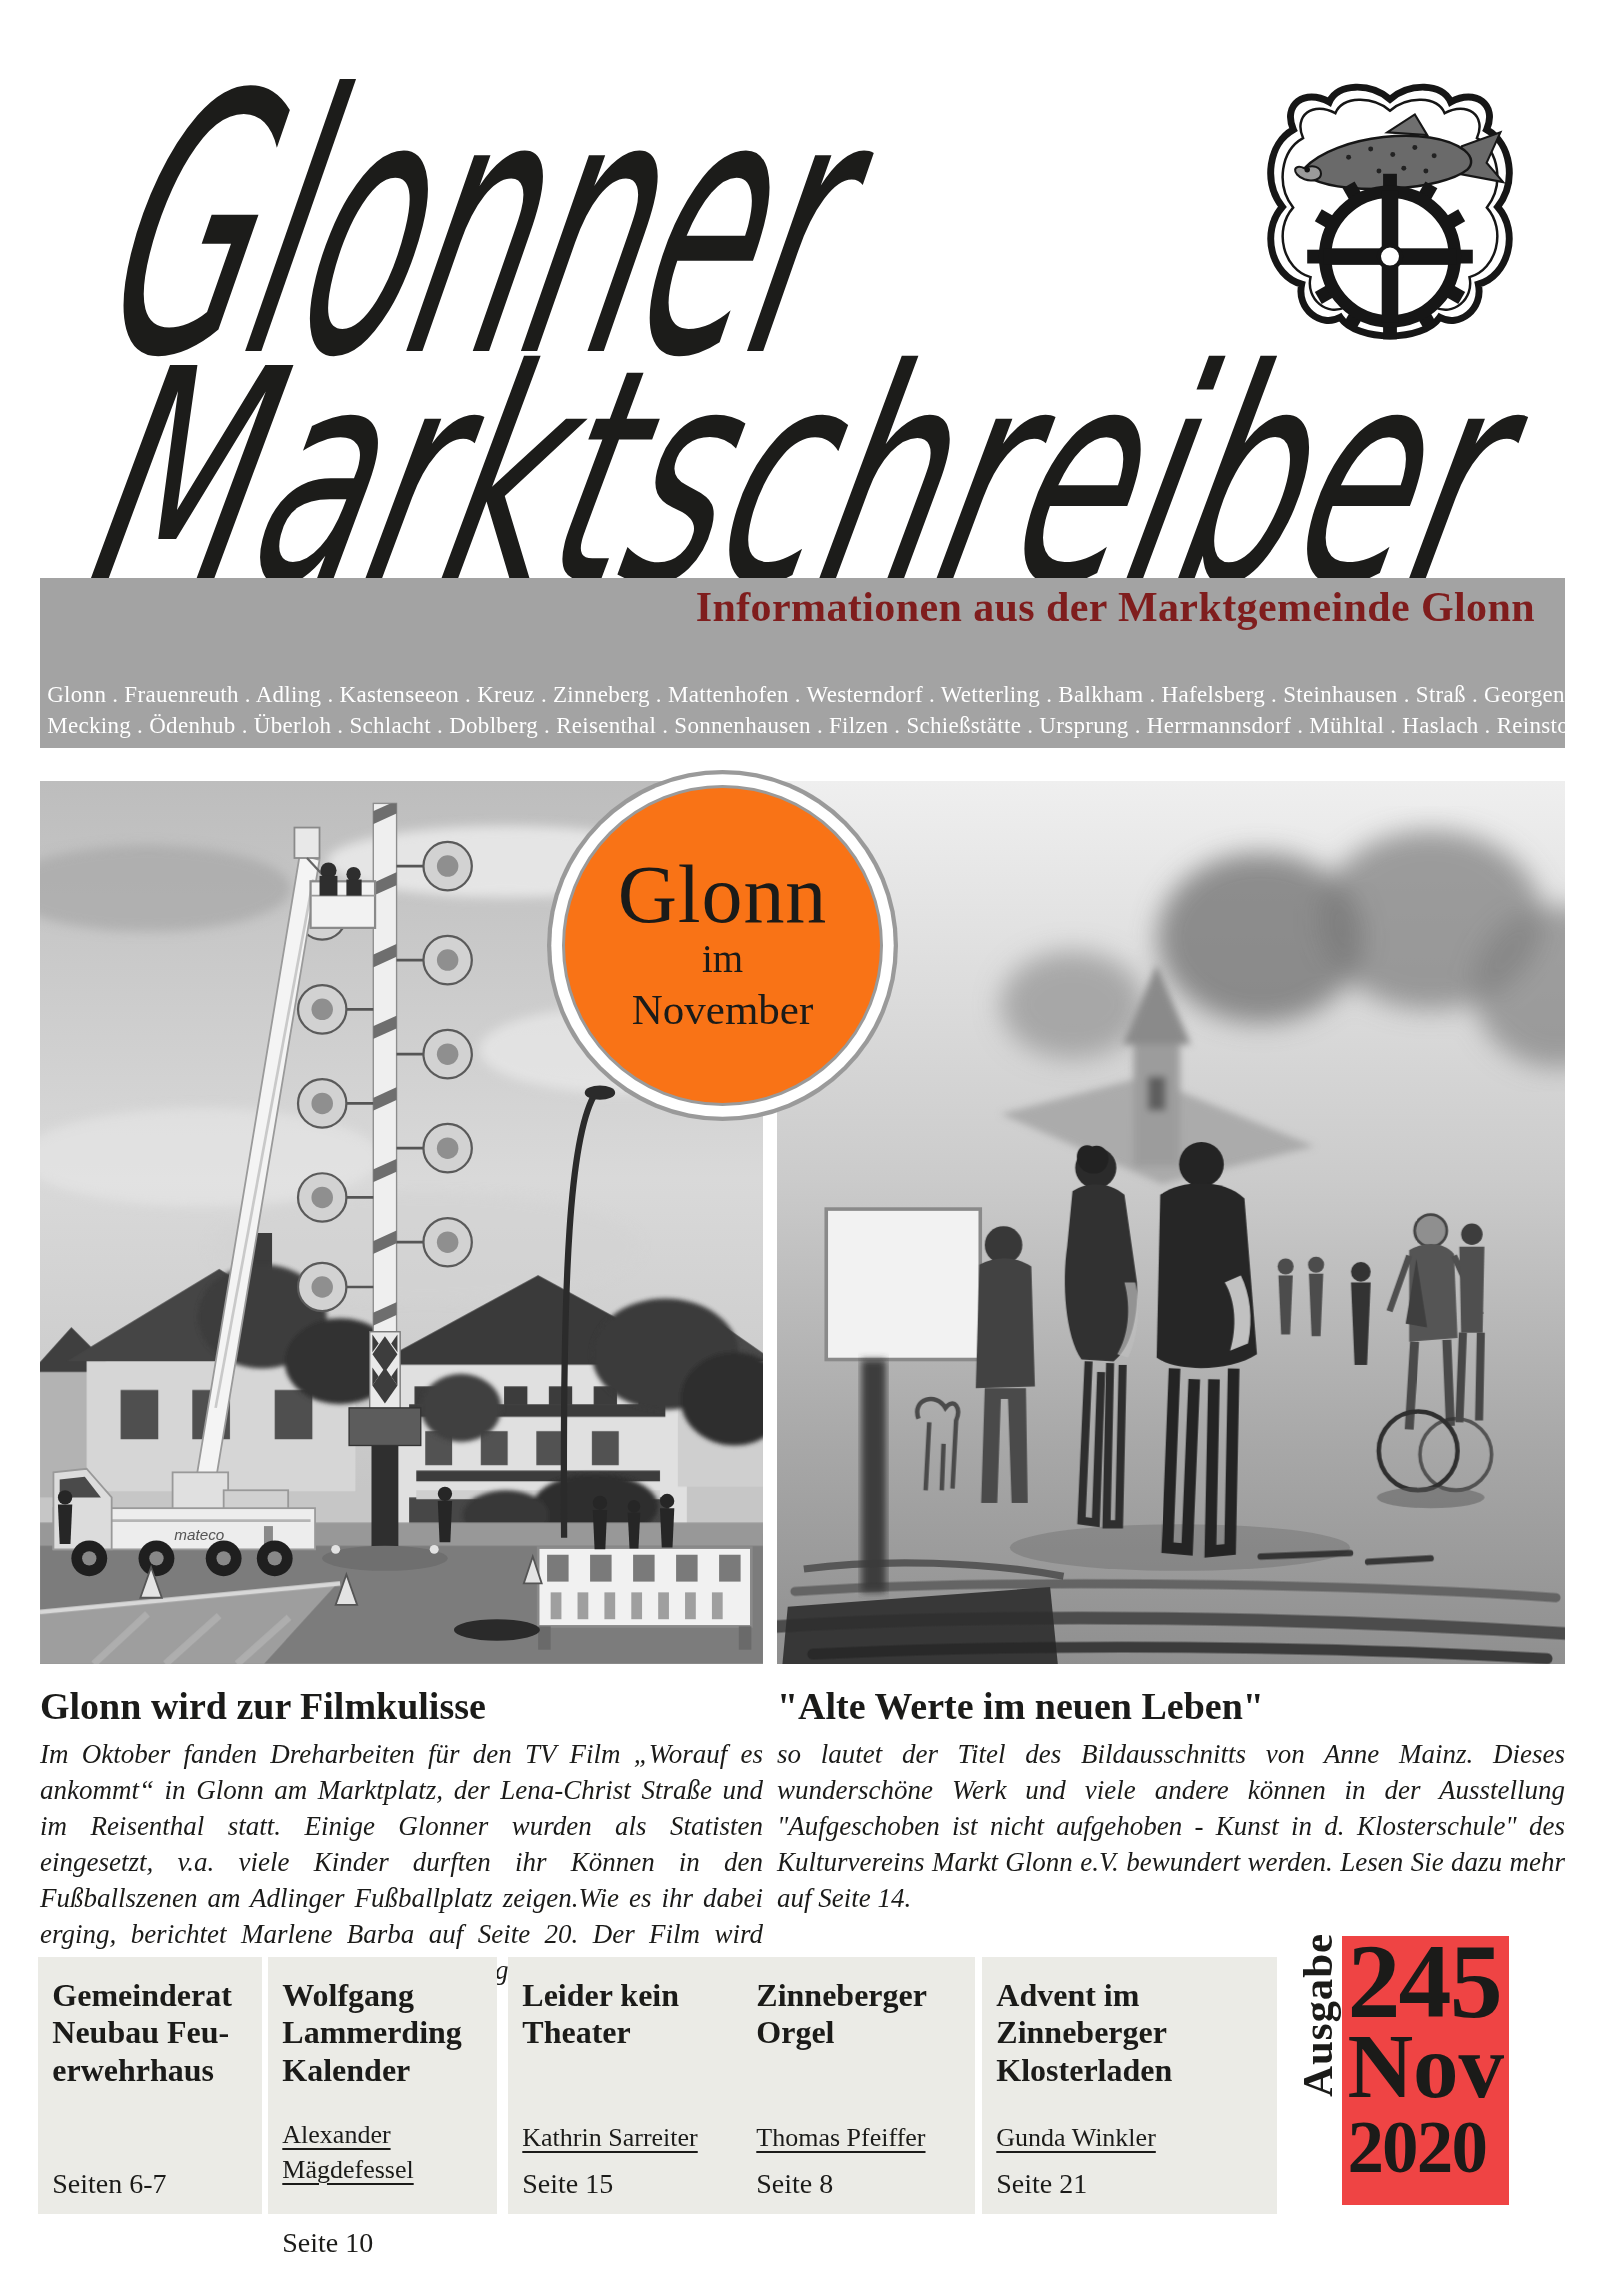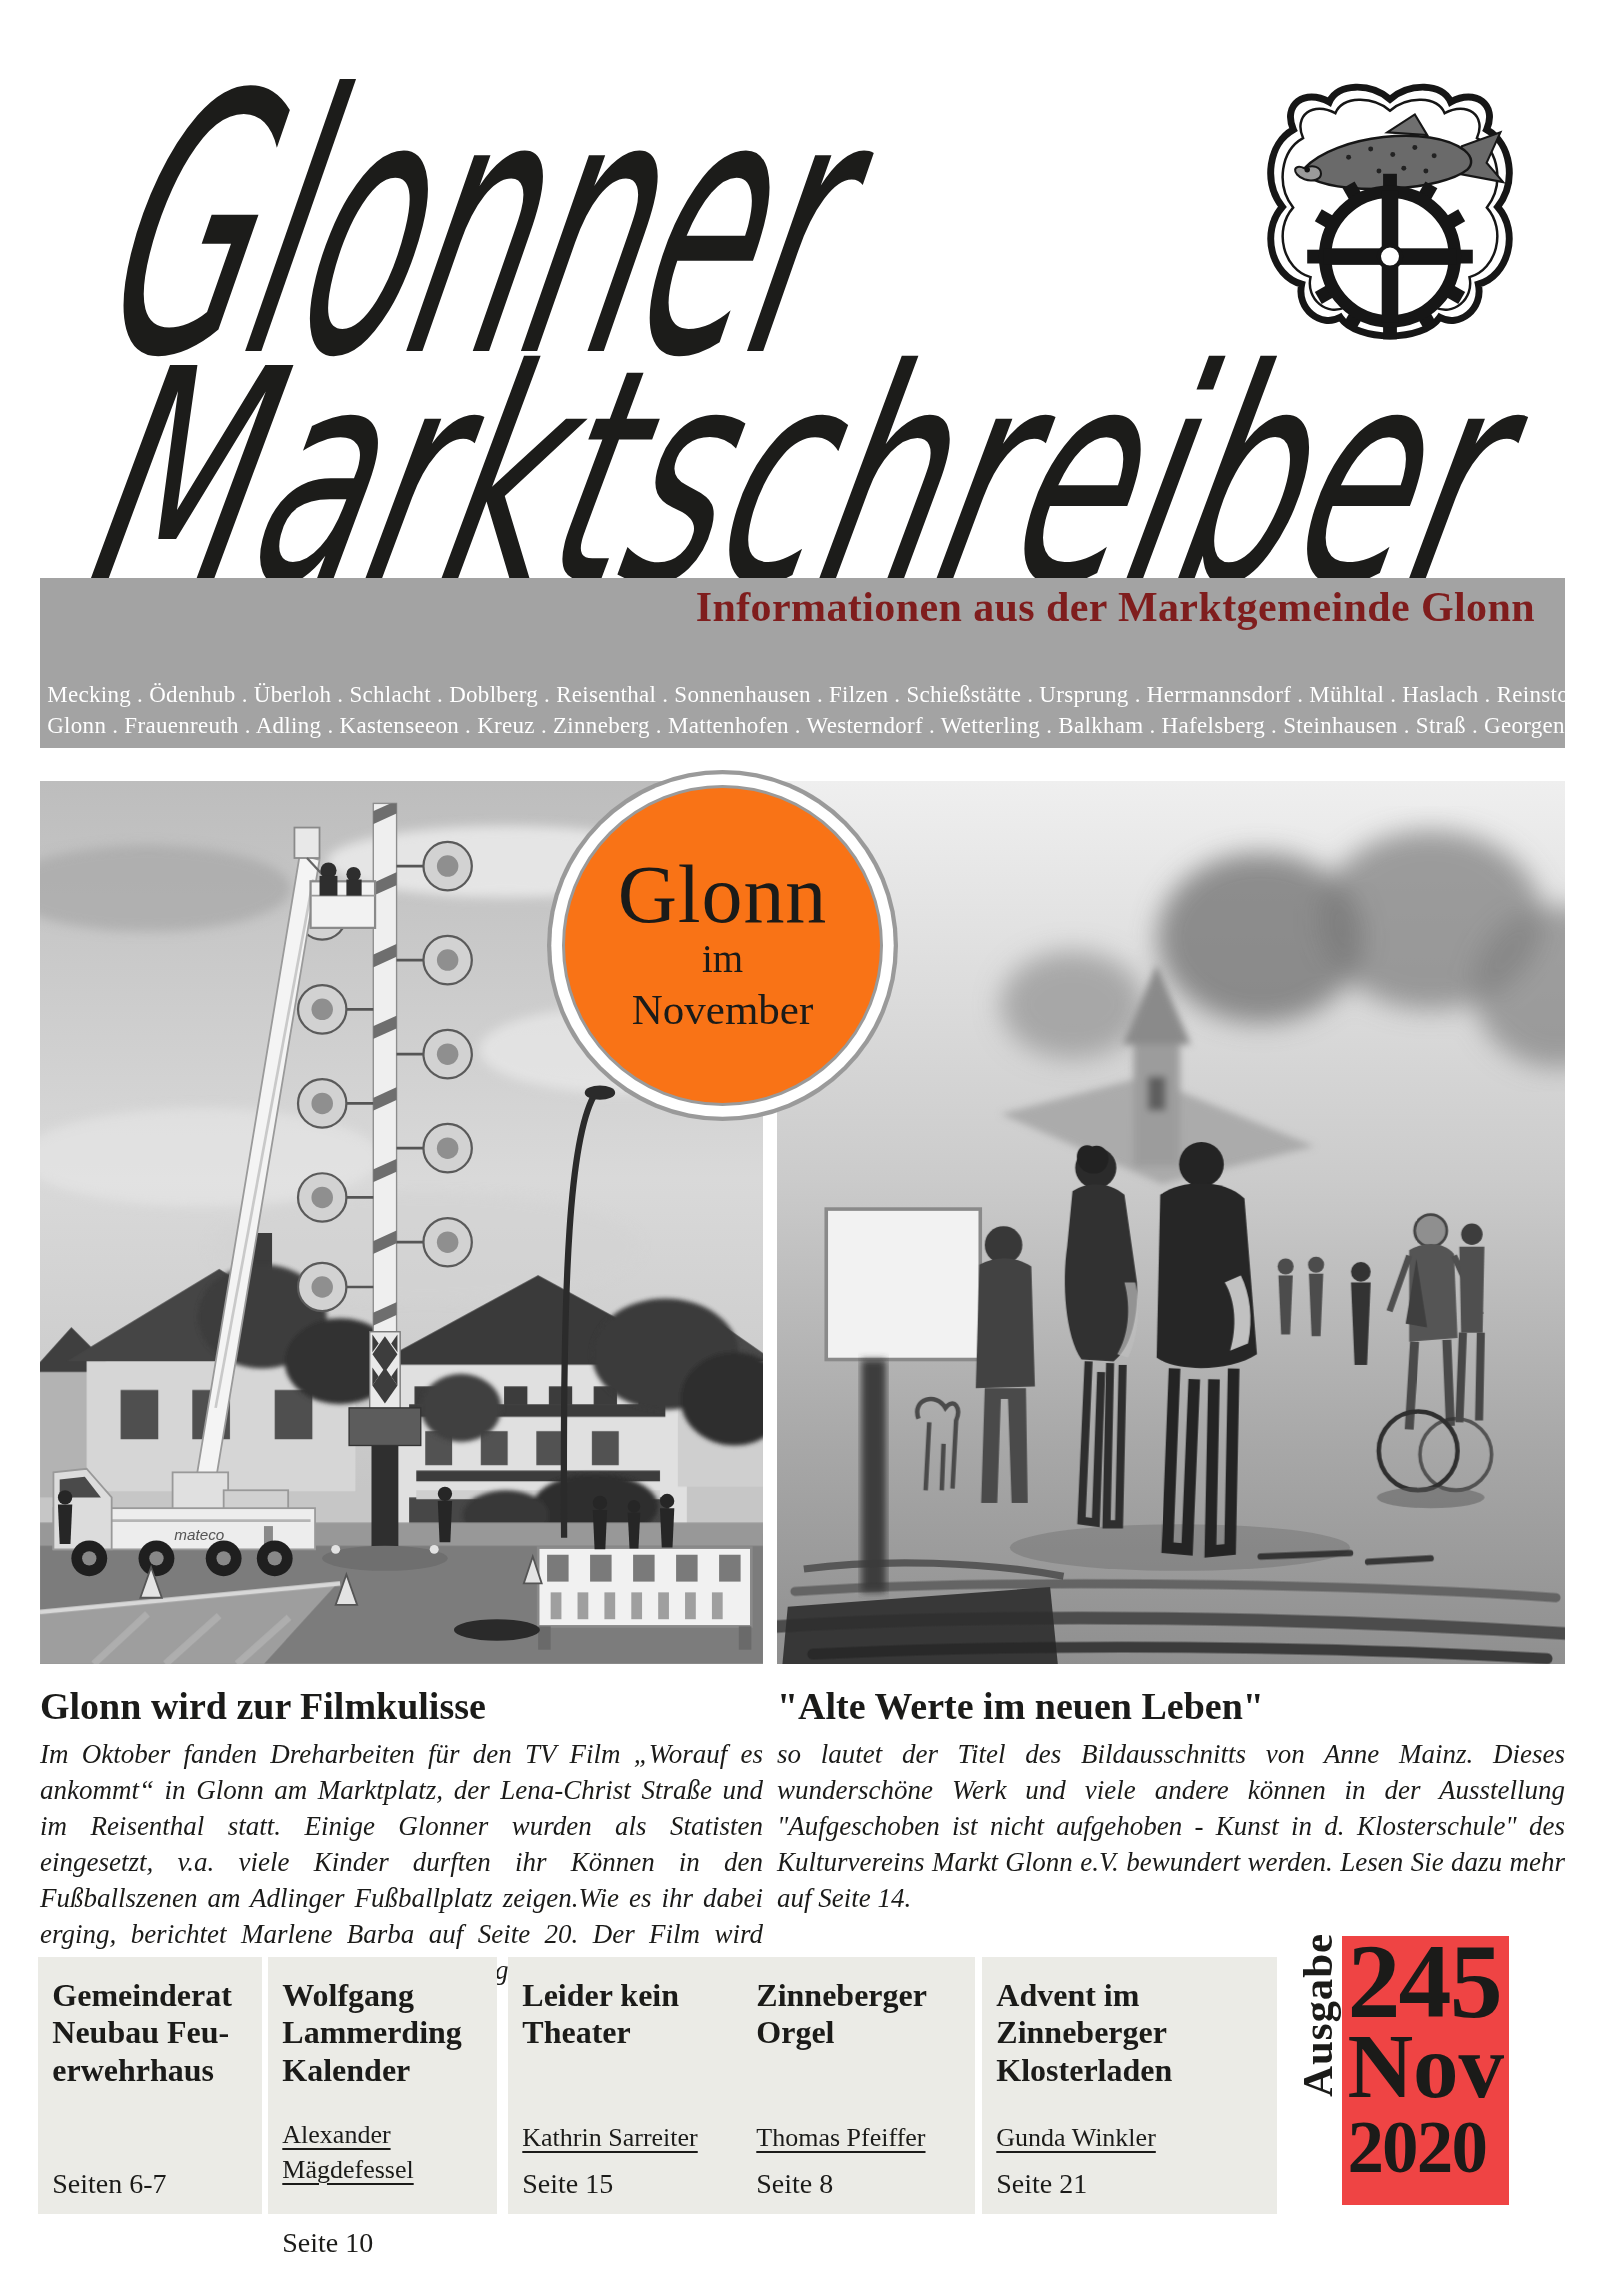--- a/index.html
+++ b/index.html
@@ -122,22 +122,22 @@
       <circle r="47" fill="#ffffff" stroke="#161616" stroke-width="9"></circle>
       <rect x="-6" y="-48" width="12" height="96" fill="#161616"></rect>
       <rect x="-48" y="-6" width="96" height="12" fill="#161616"></rect>
       <circle r="8" fill="#ffffff" stroke="#161616" stroke-width="3"></circle>
     </g>
   </svg>
 
   <div class="band">
     <div class="band-subtitle">Informationen aus der Marktgemeinde Glonn</div>
     <div class="band-places">
+      <div>Glonn . Frauenreuth . Adling . Kastenseeon . Kreuz . Zinneberg . Mattenhofen . Westerndorf . Wetterling . Balkham . Hafelsberg . Steinhausen . Straß . Georgenberg</div>
       <div>Mecking . Ödenhub . Überloh . Schlacht . Doblberg . Reisenthal . Sonnenhausen . Filzen . Schießstätte . Ursprung . Herrmannsdorf . Mühltal . Haslach . Reinstorf</div>
-      <div>Glonn . Frauenreuth . Adling . Kastenseeon . Kreuz . Zinneberg . Mattenhofen . Westerndorf . Wetterling . Balkham . Hafelsberg . Steinhausen . Straß . Georgenberg</div>
     </div>
   </div>
 
   <div class="photo photo-left">
     <svg viewBox="0 0 807 986" preserveAspectRatio="none">
       <defs>
         <linearGradient id="skyL" x1="0" y1="0" x2="0" y2="1">
           <stop offset="0" stop-color="#bdbdbd"></stop>
             <stop offset=".45" stop-color="#d9d9d9"></stop>
           <stop offset=".8" stop-color="#c6c6c6"></stop>

